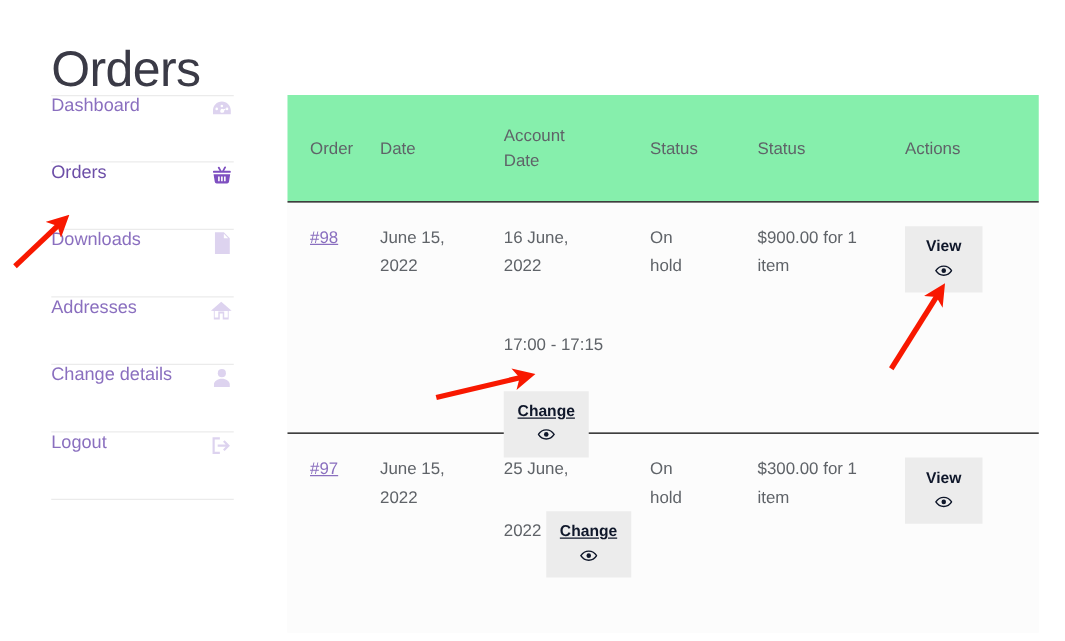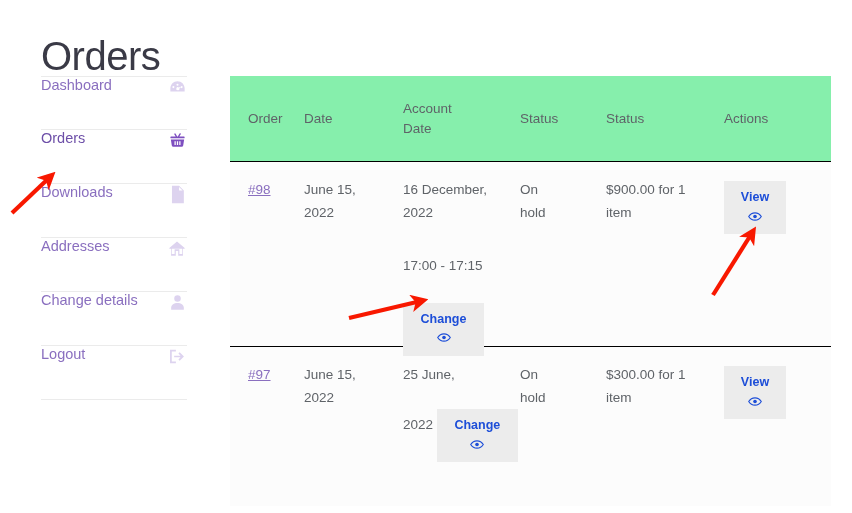--- a/index.html
+++ b/index.html
@@ -94,40 +94,40 @@
   .row-1 { height: 185px; }
   .row-2 { height: 160px; }
 
   .order-link {
     color: #8a6fbf;
     text-decoration: underline;
     font-size: 13.5px;
     cursor: pointer;
   }
   .delivery-time {
-    margin-top: 30px;
+    margin-top: 40px;
     display: block;
   }
   .btn {
     display: inline-flex;
     flex-direction: column;
     align-items: center;
     justify-content: center;
     background: #ececec;
     border: none;
-    color: #1d4ed8;
+    color: #0f172a;
     font-family: "Liberation Sans", sans-serif;
     font-size: 12.5px;
     font-weight: 700;
     cursor: pointer;
     padding: 9px 12px 8px;
     line-height: 1.25;
   }
   .btn .eye { margin-top: 5px; display: block; }
-  .btn-change { margin-top: 25px; width: 81px; }
+  .btn-change { margin-top: 25px; width: 68px; text-decoration: underline; }
   .btn-view   { width: 62px; margin-top: 2px; }
   .row-2 .btn-change { margin-top: 22px; }
 
   
   .arrow-layer {
     position: absolute; left: 0; top: 0;
     width: 852px; height: 513px;
     pointer-events: none;
   }
 </style>
@@ -217,21 +217,21 @@
 
     <div class="table-row row-1">
       <div class="cell c-order">
         <a class="order-link">#98</a>
       </div>
       <div class="cell c-date">
         <span>June 15,</span><br>
         <span>2022</span>
       </div>
       <div class="cell c-delivery">
-        <span>16 December,</span><br>
+        <span>16 June,</span><br>
         <span>2022</span>
         <span class="delivery-time">17:00 - 17:15</span>
         <button class="btn btn-change">
           <span>Change</span>
           <span class="eye">
             <svg width="14" height="11" viewBox="0 0 20 14" fill="none" stroke="currentColor" stroke-width="1.6">
               <path d="M1 7s3.3-5.2 9-5.2S19 7 19 7s-3.3 5.2-9 5.2S1 7 1 7z"></path>
               <circle cx="10" cy="7" r="2.6" fill="currentColor" stroke="none"></circle>
             </svg>
           </span>

